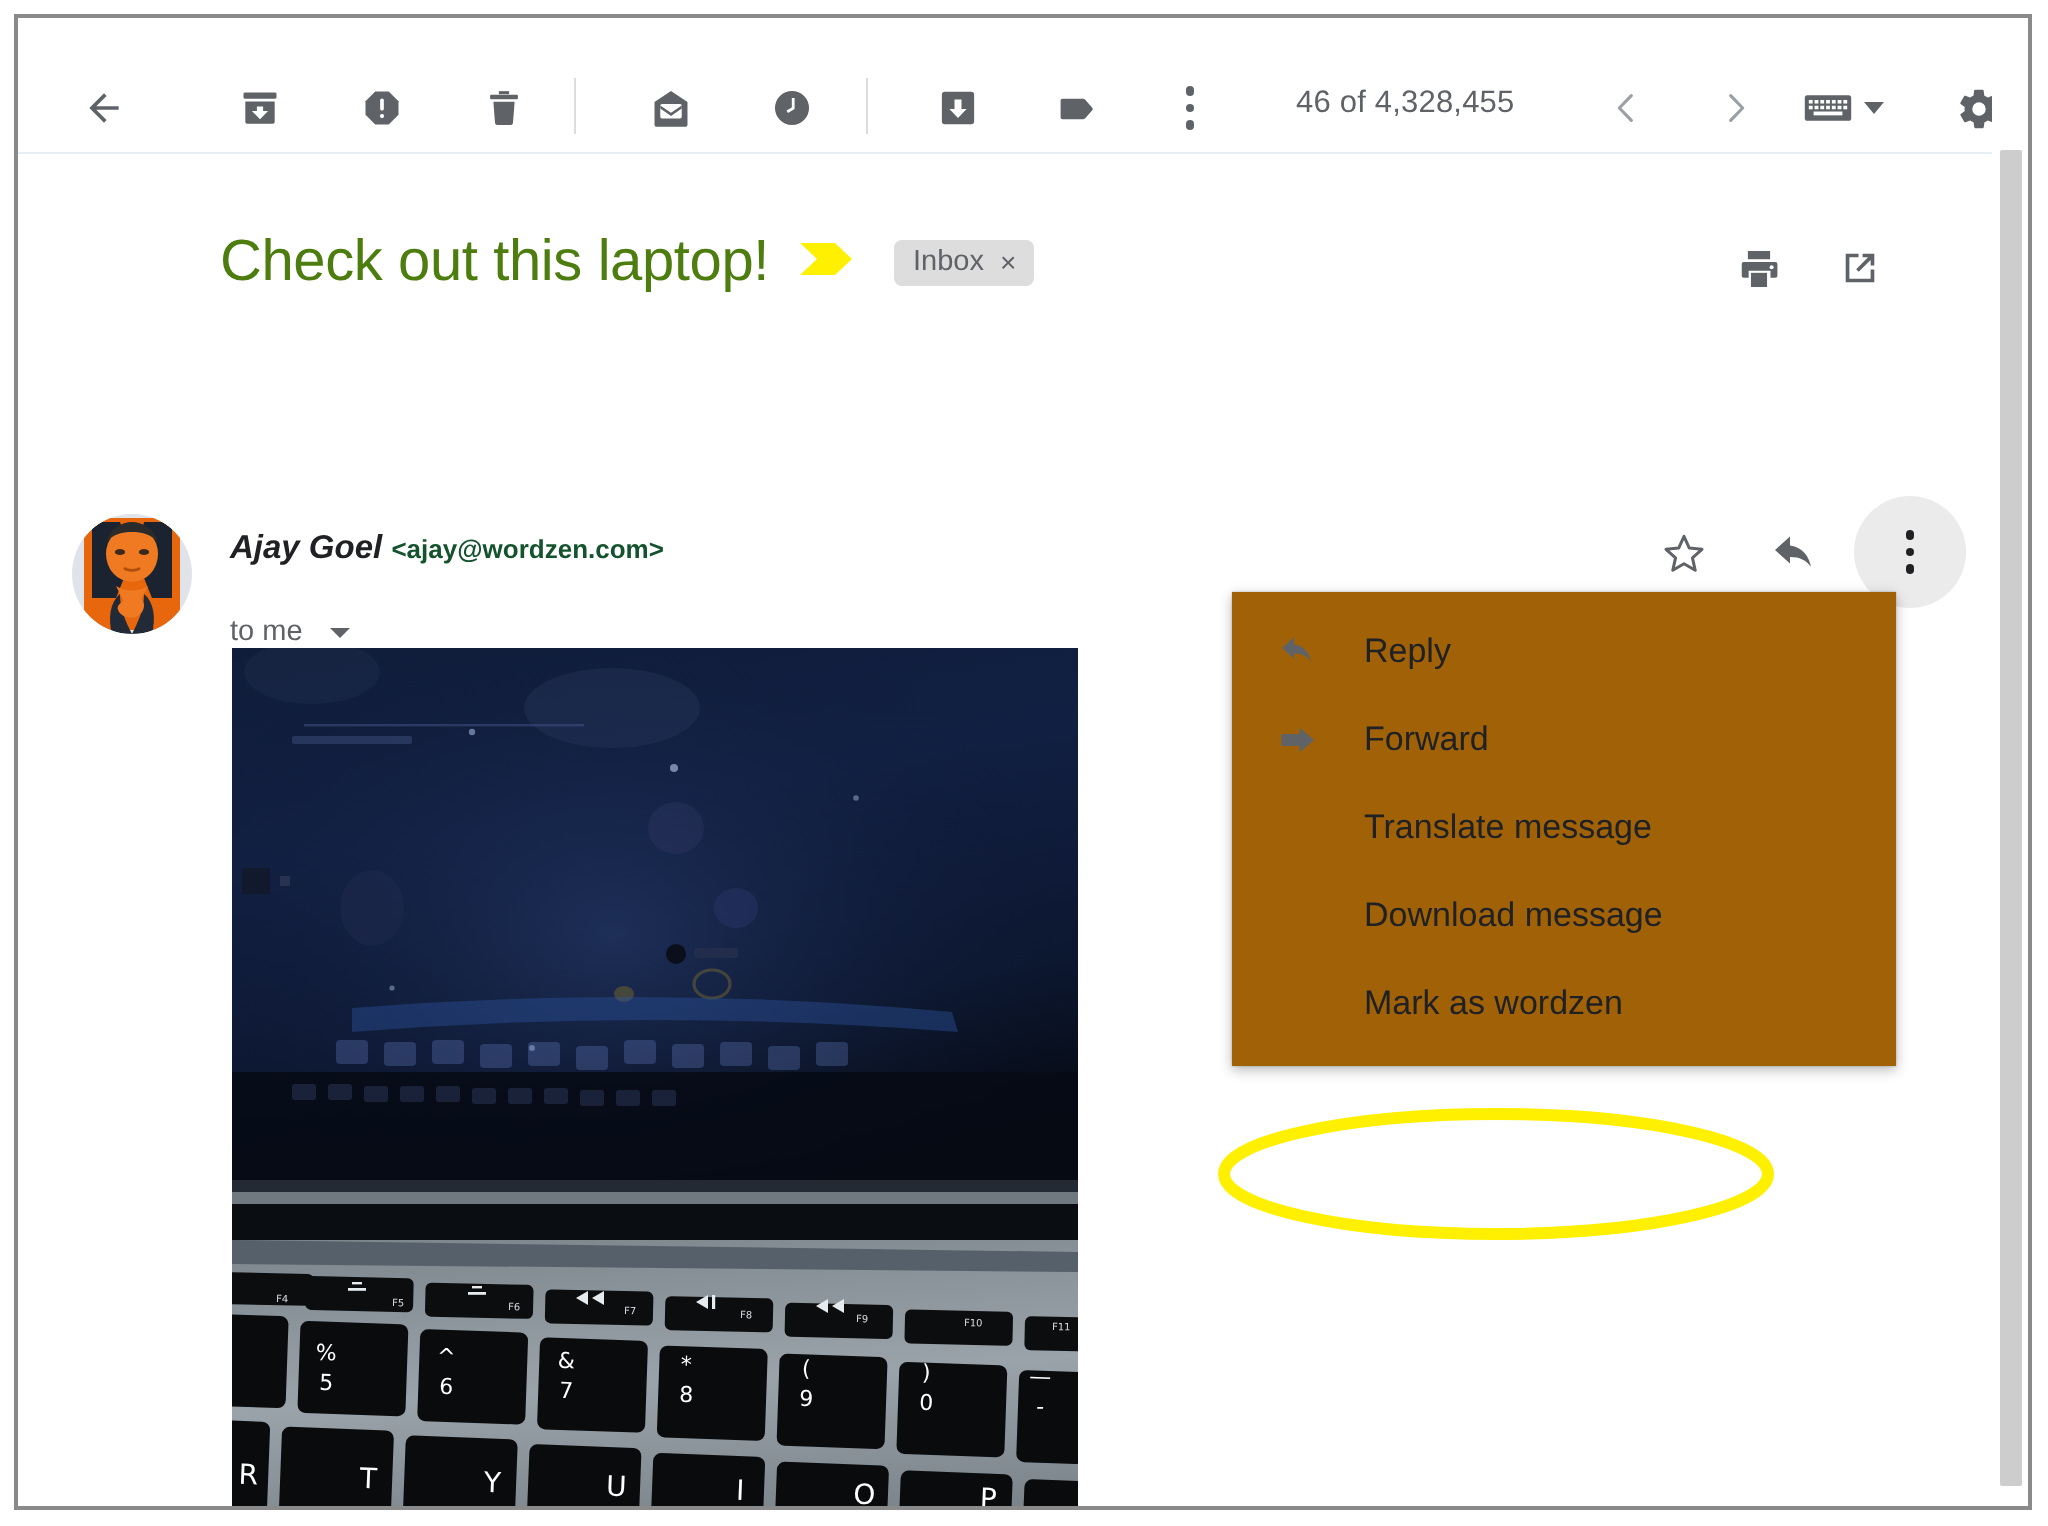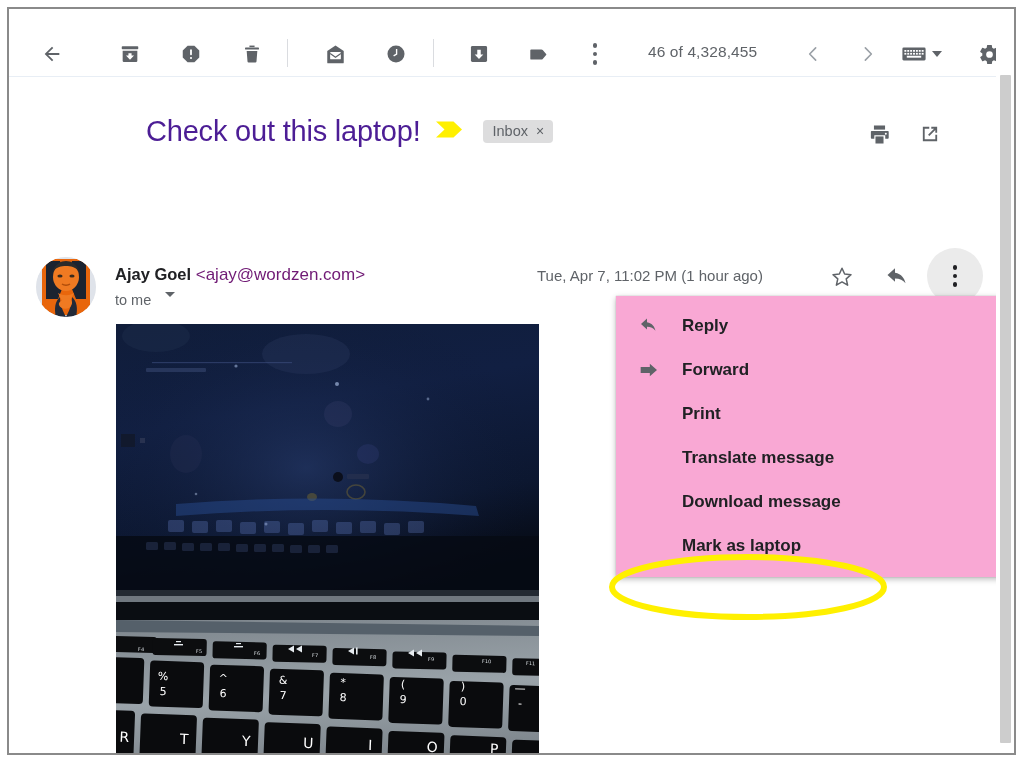--- a/index.html
+++ b/index.html
@@ -77,25 +77,24 @@
 
   .subject-row {
     position: absolute;
     left: 101px;
     top: 38px;
     display: flex;
     align-items: center;
   }
   .subject-text {
     font-size: 29px;
-    color: #4c1d95;
+    color: #4d7c0f;
     font-weight: 400;
     letter-spacing: -0.2px;
     white-space: nowrap;
-    margin-left: 36px;
   }
   .important-marker {
     margin-left: 16px;
     display: inline-block;
   }
   .label-chip {
     margin-left: 20px;
     background: #ddddde;
     border-radius: 4px;
     padding: 3px 9px 4px 9px;
@@ -145,27 +144,28 @@
     position: absolute;
     left: 106px;
     top: 186px;
   }
   .sender-line {
     font-size: 16.5px;
     color: #202124;
     white-space: nowrap;
     line-height: 22px;
   }
-  .sender-name { font-weight: 700; }
-  .sender-email { color: #701a75; font-weight: 400; font-size: 17px; }
+  .sender-name { font-weight: 700; font-style: italic; }
+  .sender-email { color: #14532d; font-weight: 700; font-size: 13px; }
   .to-line {
-    margin-top: 6px;
+    margin-top: 22px;
     font-size: 14.5px;
     color: #5f6368;
     display: flex;
+    align-items: center;
     gap: 14px;
     cursor: pointer;
   }
   .caret-down {
     width: 0; height: 0;
     border-left: 5px solid transparent;
     border-right: 5px solid transparent;
     border-top: 5px solid #5f6368;
     display: inline-block;
   }
@@ -221,26 +221,25 @@
     overflow: hidden;
     background: #0a1020;
   }
   .email-photo svg { display: block; }
 
   
   .menu {
     position: absolute;
     left: 607px;
     top: 219px;
-    width: 398px;
-    background: #f9a8d4;
+    width: 332px;
+    background: #a16207;
     box-shadow: 0 2px 6px rgba(0,0,0,0.28), 0 0 1px rgba(0,0,0,0.25);
     padding: 8px 0 9px 0;
     box-sizing: border-box;
-    font-weight: bold;
   }
   .menu-item {
     height: 44px;
     display: flex;
     align-items: center;
     font-size: 17px;
     color: #202124;
     cursor: pointer;
     padding-left: 0;
     position: relative;
@@ -475,21 +474,20 @@
       <div class="sender-line">
         <span class="sender-name">Ajay Goel</span>
         <span class="sender-email">&lt;ajay@wordzen.com&gt;</span>
       </div>
       <div class="to-line">
         <span>to me</span>
         <span class="caret-down"></span>
       </div>
     </div>
 
-    <div class="msg-date">Tue, Apr 7, 11:02 PM (1 hour ago)</div>
 
     <div class="meta-icon" style="left:817px;">
       <svg width="24" height="24" viewBox="0 0 24 24" aria-hidden="true">
         <path d="M12 3.2l2.65 5.85 6.35.62-4.78 4.25 1.4 6.23L12 16.9l-5.62 3.25 1.4-6.23L3 9.67l6.35-.62z" fill="none" stroke="#5f6368" stroke-width="1.5" stroke-linejoin="round"></path>
       </svg>
     </div>
 
     <div class="meta-icon" style="left:872px;">
       <svg width="25" height="25" viewBox="0 0 24 24" aria-hidden="true">
         <path d="M9.6 6.2V3.1L2.4 9.6l7.2 6.5v-3.2c4.6 0 7.8 1.5 10.1 4.7-.9-4.6-3.7-9.2-10.1-10.2z" fill="#5f6368"></path>
@@ -727,37 +725,34 @@
       <div class="menu-item">
         <span class="mi-icon">
           <svg width="20" height="18" viewBox="0 0 24 20" aria-hidden="true">
             <path d="M2 6.4h11V2.6l8.6 7.4-8.6 7.4v-3.8H2z" fill="#5f6368"></path>
           </svg>
         </span>
         <span class="mi-label">Forward</span>
       </div>
 
 
-      <div class="menu-item mi-noicon">
-        <span class="mi-label">Print</span>
-      </div>
 
 
 
 
       <div class="menu-item mi-noicon">
         <span class="mi-label">Translate message</span>
       </div>
 
       <div class="menu-item mi-noicon">
         <span class="mi-label">Download message</span>
       </div>
 
       <div class="menu-item mi-noicon">
-        <span class="mi-label">Mark as laptop</span>
+        <span class="mi-label">Mark as wordzen</span>
       </div>
     </div>
 
     <div class="annot-ellipse">
       <svg width="282" height="68" viewBox="0 0 282 68" aria-hidden="true">
         <ellipse cx="141" cy="34" rx="136" ry="30" fill="none" stroke="#FFF000" stroke-width="6"></ellipse>
       </svg>
     </div>
   </div>
 

